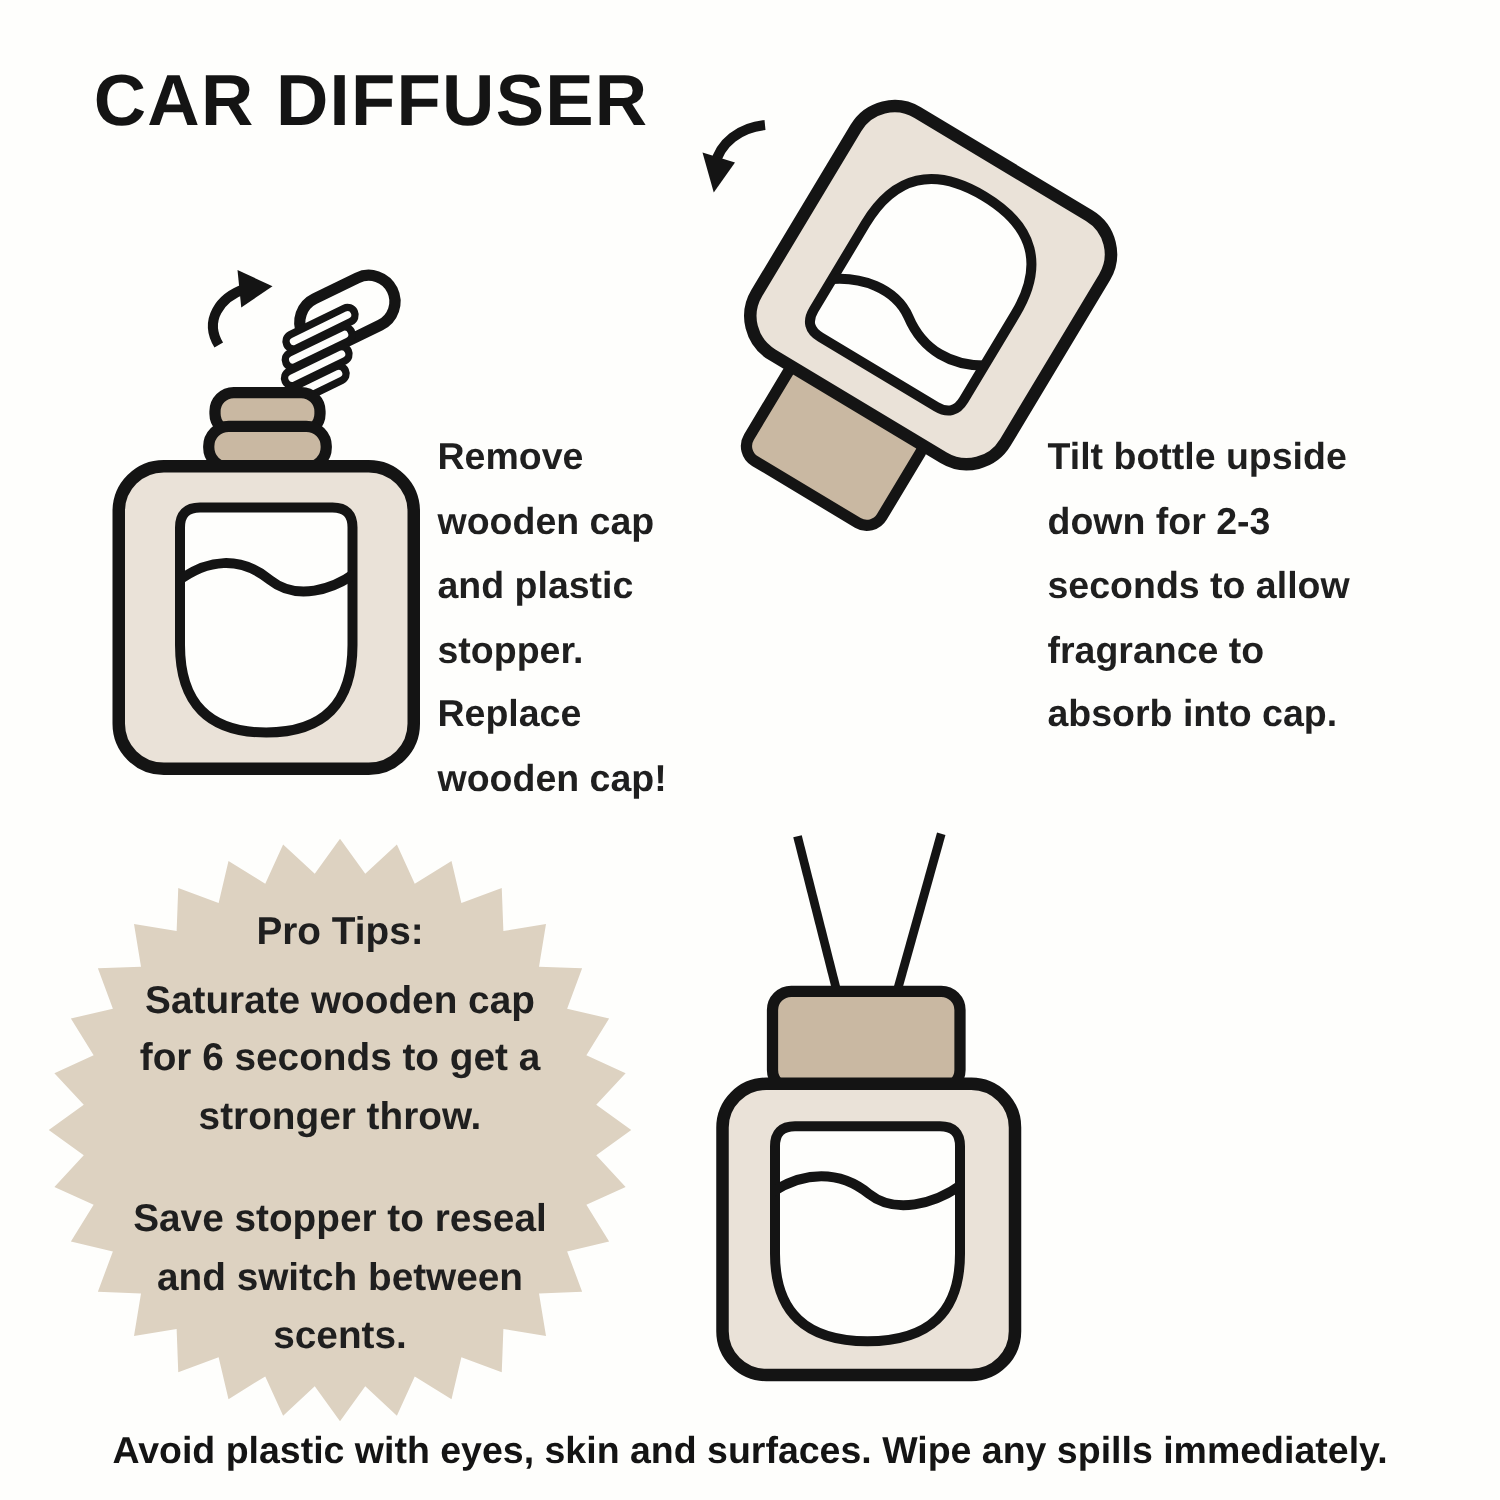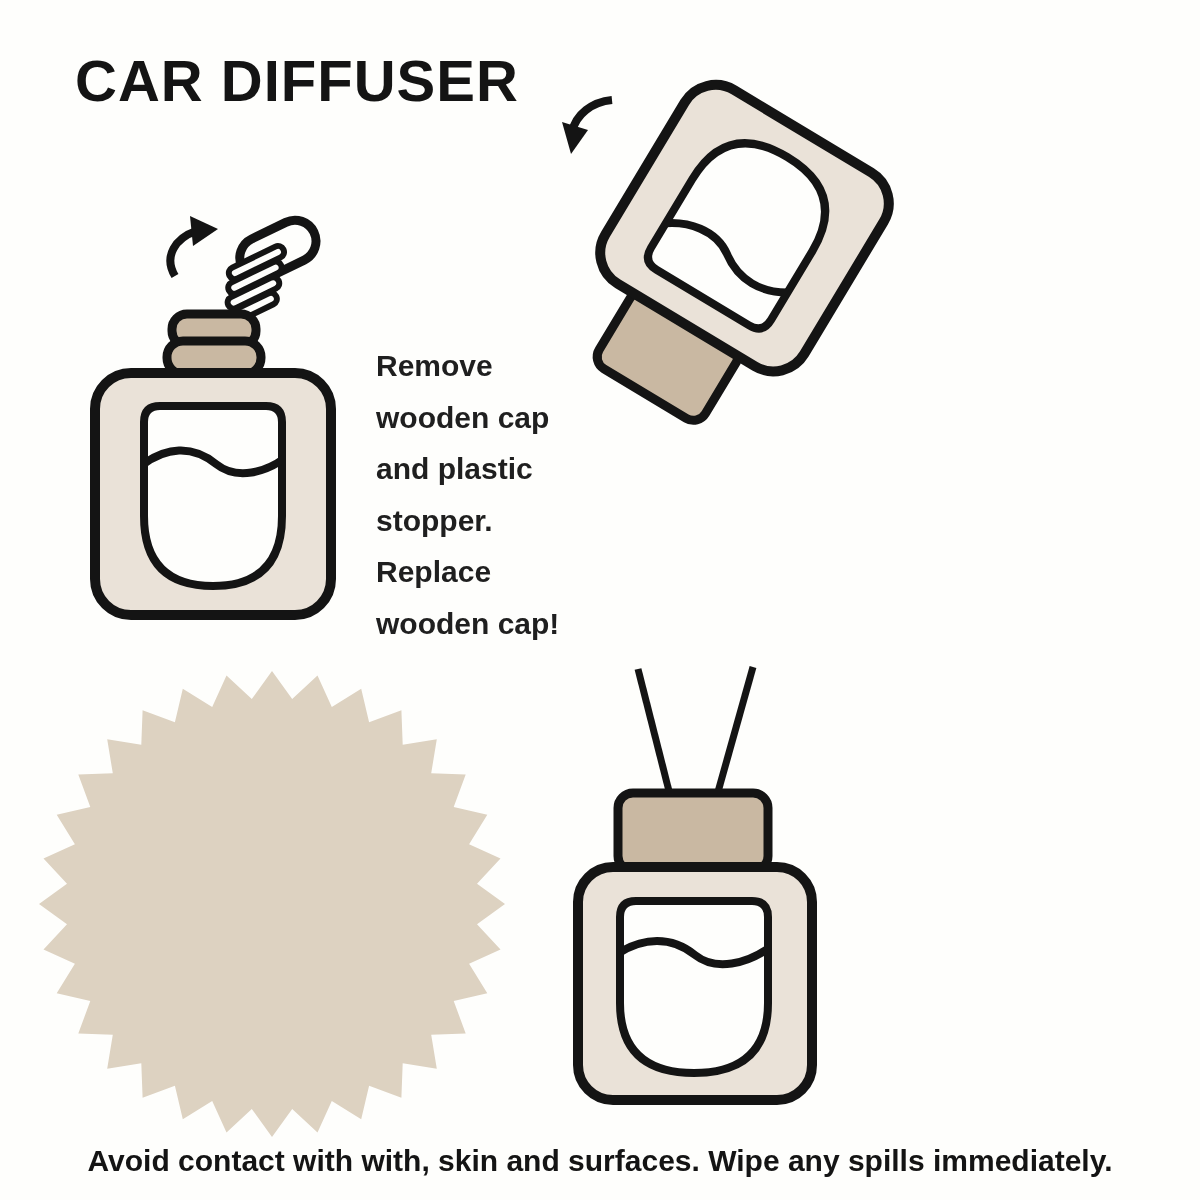--- a/index.html
+++ b/index.html
@@ -14,21 +14,21 @@
   .abs{position:absolute;}
   .title{
     left:75px;top:36px;width:580px;
     font-size:58px;font-weight:700;line-height:1.55;
     letter-spacing:1px;color:var(--ink,#141414);
   }
   .step{
     font-size:30px;font-weight:700;line-height:1.72;
     white-space:pre-line;
   }
-  .step1{left:350px;top:340px;width:230px;margin-left:26px;}
+  .step1{left:350px;top:340px;width:230px;}
   .step2{left:838px;top:340px;width:340px;}
   .step3{left:838px;top:756px;width:345px;}
   .protips{
     left:62px;top:722px;width:420px;text-align:center;
     font-size:31px;font-weight:700;line-height:1.5;
   }
   .protips .tip{white-space:pre-line;margin:0 0 36px 0;}
   .protips .tip:last-child{margin-bottom:0;}
   .protips .tips-heading{margin:0 0 8px 0;}
   .footer{
@@ -100,34 +100,48 @@
       <rect class="cap" x="-62" y="-192" width="124" height="88" rx="14"></rect>
       <rect class="bottle" x="-116" y="-112" width="232" height="226" rx="36"></rect>
       <clipPath id="winclip2">
         <path d="M -54 -80 H 54 Q 70 -80 70 -64 V 16 Q 70 84 0 84 Q -70 84 -70 16 V -64 Q -70 -80 -54 -80 Z"></path>
       </clipPath>
       <path class="window" d="M -54 -80 H 54 Q 70 -80 70 -64 V 16 Q 70 84 0 84 Q -70 84 -70 16 V -64 Q -70 -80 -54 -80 Z"></path>
       <path class="wave" clip-path="url(#winclip2)" d="M -76 -28 C -48 -48 -20 -46 2 -30 C 22 -16 52 -20 76 -40"></path>
     </g>
   </svg>
 
+  <div class="abs step step2">Tilt bottle upside
+down for 2-3
+seconds to allow
+fragrance to
+absorb into cap.</div>
 
   <svg class="abs" style="left:38px;top:670px;" width="468" height="468" viewBox="0 0 468 468">
     <polygon id="starburst" class="star" points="234.0,1.0 254.2,29.0 279.5,5.5 293.8,36.9 323.2,18.7 331.1,52.3 363.4,40.3 364.7,74.8 398.8,69.2 393.2,103.3 427.7,104.6 415.7,136.9 449.3,144.8 431.1,174.2 462.5,188.5 439.0,213.8 467.0,234.0 439.0,254.2 462.5,279.5 431.1,293.8 449.3,323.2 415.7,331.1 427.7,363.4 393.2,364.7 398.8,398.8 364.7,393.2 363.4,427.7 331.1,415.7 323.2,449.3 293.8,431.1 279.5,462.5 254.2,439.0 234.0,467.0 213.8,439.0 188.5,462.5 174.2,431.1 144.8,449.3 136.9,415.7 104.6,427.7 103.3,393.2 69.2,398.8 74.8,364.7 40.3,363.4 52.3,331.1 18.7,323.2 36.9,293.8 5.5,279.5 29.0,254.2 1.0,234.0 29.0,213.8 5.5,188.5 36.9,174.2 18.7,144.8 52.3,136.9 40.3,104.6 74.8,103.3 69.2,69.2 103.3,74.8 104.6,40.3 136.9,52.3 144.8,18.7 174.2,36.9 188.5,5.5 213.8,29.0"></polygon>
   </svg>
 
+  <div class="abs protips">
+    <p class="tips-heading">Pro Tips:</p>
+    <p class="tip">Saturate wooden cap
+for 6 seconds to get a
+stronger throw.</p>
+    <p class="tip">Save stopper to reseal
+and switch between
+scents.</p>
+  </div>
 
   <svg class="abs" style="left:565px;top:655px;" width="255" height="455" viewBox="0 0 255 455">
     <line class="ink sw7" x1="73" y1="14" x2="106" y2="144"></line>
     <line class="ink sw7" x1="188" y1="12" x2="151" y2="144"></line>
     <rect class="cap" x="53" y="138" width="150" height="78" rx="15"></rect>
     <rect class="bottle" x="13" y="212" width="234" height="233" rx="35"></rect>
     <clipPath id="winclip3">
       <path d="M 71 246 H 187 Q 203 246 203 262 V 348 Q 203 418 129 418 Q 55 418 55 348 V 262 Q 55 246 71 246 Z"></path>
     </clipPath>
     <path class="window" d="M 71 246 H 187 Q 203 246 203 262 V 348 Q 203 418 129 418 Q 55 418 55 348 V 262 Q 55 246 71 246 Z"></path>
     <path class="wave" clip-path="url(#winclip3)" d="M 48 302 C 78 280 108 282 130 300 C 150 316 182 310 208 290"></path>
   </svg>
 
 
-  <div class="abs footer">Avoid contact with with, skin and surfaces. Wipe any spills immediately.</div>
+  <div class="abs footer">Avoid plastic with eyes, skin and surfaces. Wipe any spills immediately.</div>
 
 </div>
 
 </body></html>

